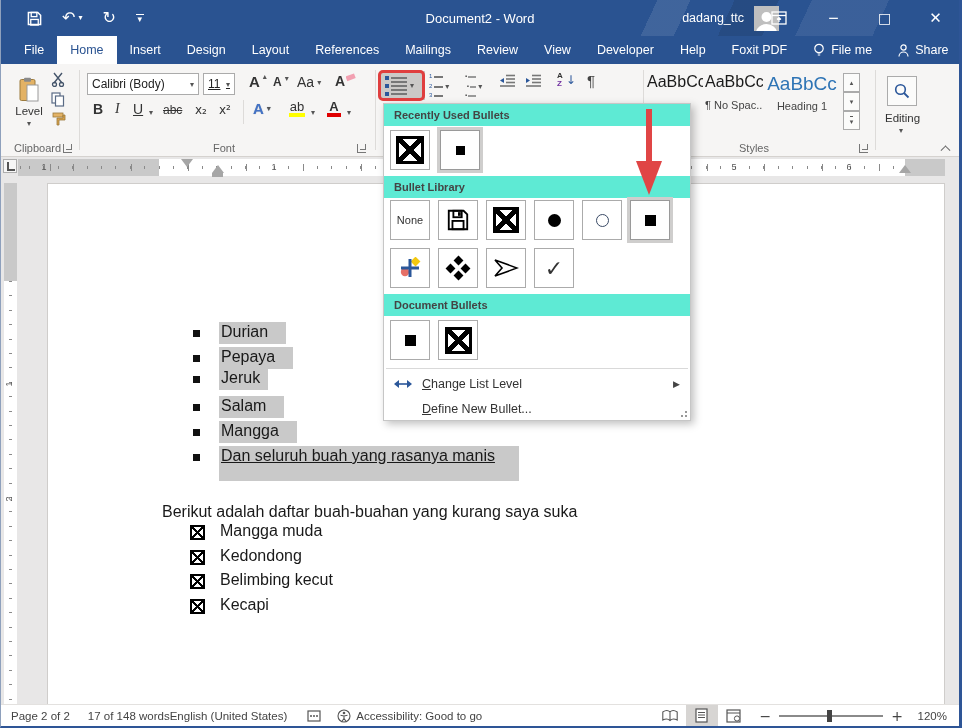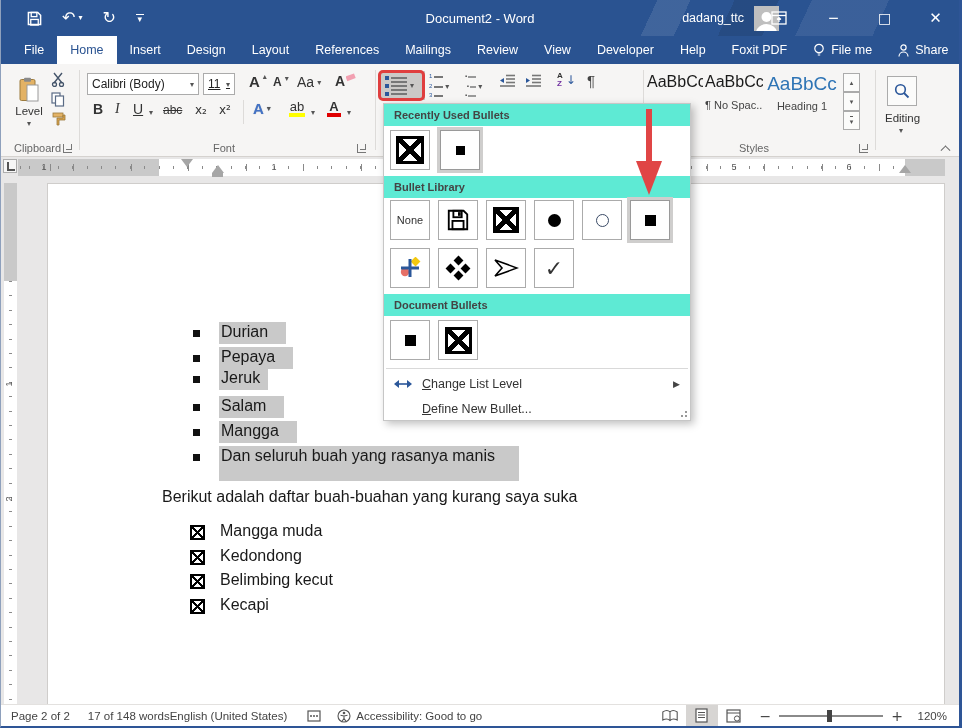--- a/index.html
+++ b/index.html
@@ -400,24 +400,24 @@
       <div class="dline" style="top:213px;">
           <span class="docsq"></span>
           <span class="hl">Salam</span>
         </div>
       <div class="dline" style="top:238px;">
           <span class="docsq"></span>
           <span class="hl">Mangga</span>
         </div>
       <div class="dline" style="top:263px;height:36px;">
           <span class="docsq"></span>
-          <span class="hl tall" style="padding-right:24px;">Dan seluruh buah yang rasanya manis</span>
-        </div>
-
-      <div class="dpar" style="top:304px;">Berikut adalah daftar buah-buahan yang kurang saya suka</div>
+          <span class="hl tall" style="padding-right:24px;text-decoration:underline;">Dan seluruh buah yang rasanya manis</span>
+        </div>
+
+      <div class="dpar" style="top:319px;">Berikut adalah daftar buah-buahan yang kurang saya suka</div>
 
       <div class="dline" style="top:338px;">
           <span class="xb xb15"></span>
           <span class="l2text">Mangga muda</span>
         </div>
       <div class="dline" style="top:363px;">
           <span class="xb xb15"></span>
           <span class="l2text">Kedondong</span>
         </div>
       <div class="dline" style="top:387px;">

